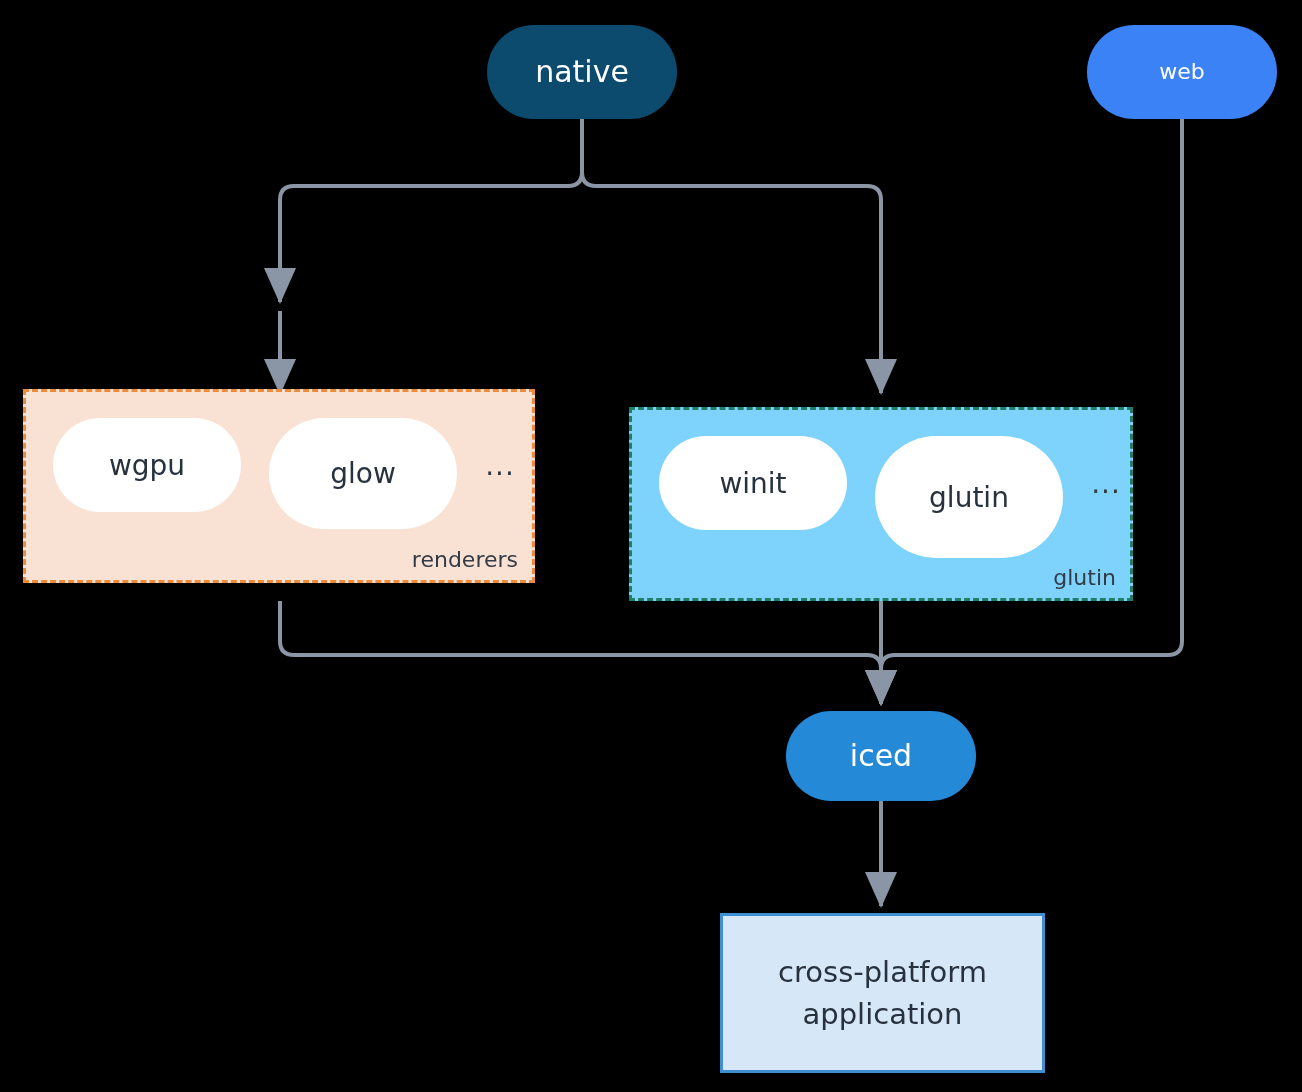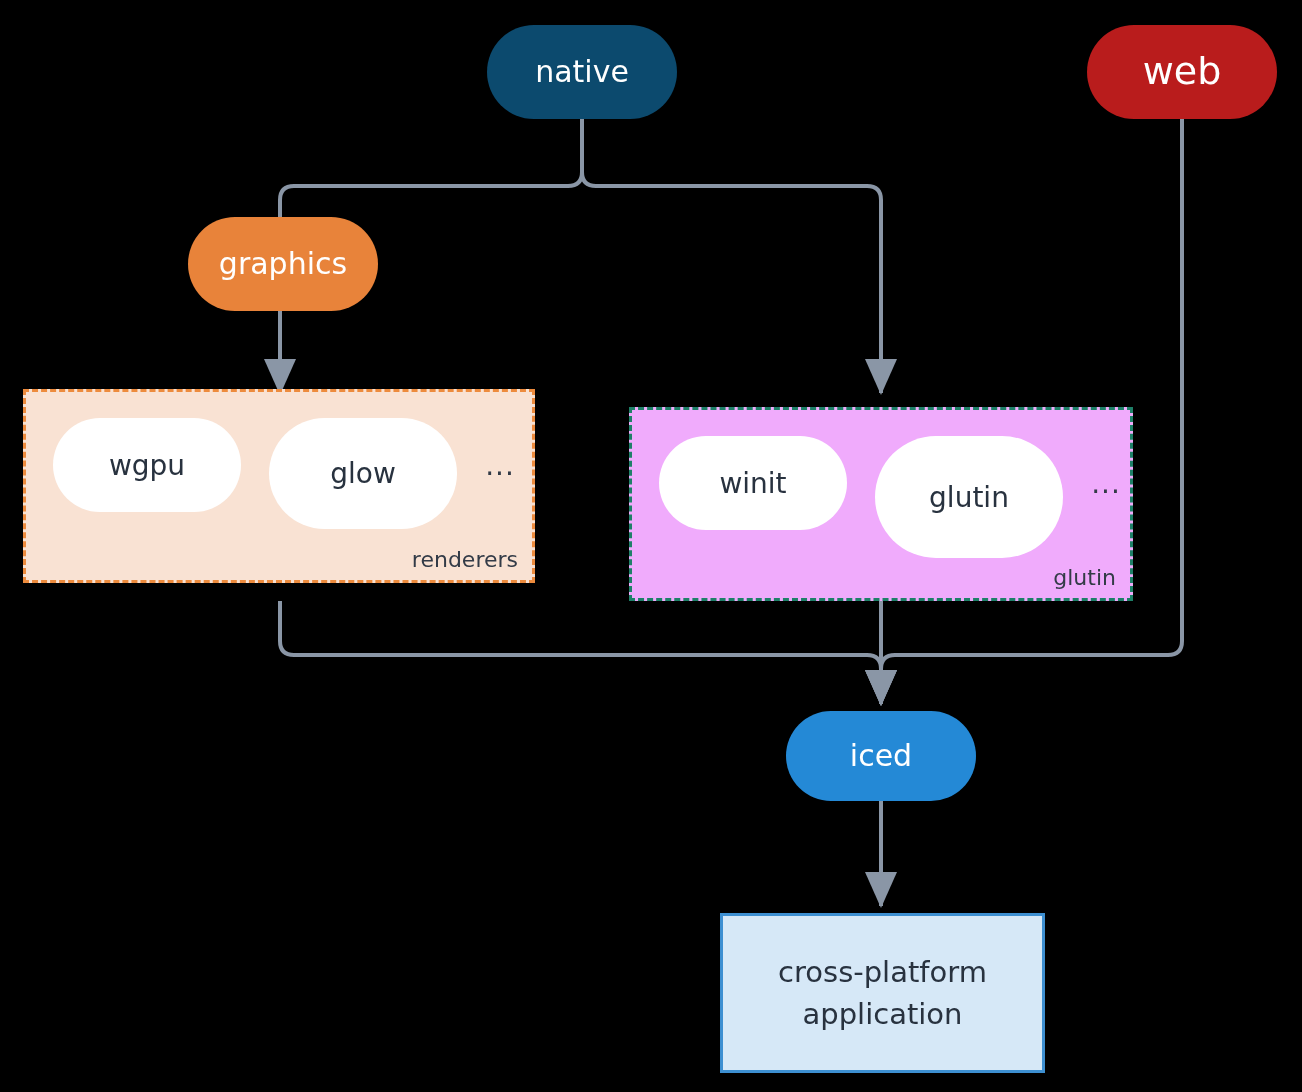--- a/index.html
+++ b/index.html
@@ -40,23 +40,23 @@
     border-radius: 999px;
   }
   .node-native {
     left: 487px; top: 25px; width: 190px; height: 94px;
     background: #0c4a6e;
     color: #FFFFFF;
     font-size: 30px;
   }
   .node-web {
     left: 1087px; top: 25px; width: 190px; height: 94px;
-    background: #b91c1c;
-    color: #FFFFFF;
-    font-size: 38px;
+    background: #3b82f6;
+    color: #FFFFFF;
+    font-size: 22px;
     align-items: center;
   }
   .node-graphics {
     left: 188px; top: 217px; width: 190px; height: 94px;
     background: #E8833A;
     color: #FFFFFF;
     font-size: 30px;
   }
   .node-iced {
     left: 786px; top: 711px; width: 190px; height: 90px;
@@ -69,21 +69,21 @@
     position: absolute;
     box-sizing: border-box;
   }
   .cluster-renderers {
     left: 23px; top: 389px; width: 512px; height: 194px;
     background: #F9E2D3;
     border: 3px dashed #ED8B3D;
   }
   .cluster-shells {
     left: 629px; top: 407px; width: 504px; height: 194px;
-    background: #f0abfc;
+    background: #7dd3fc;
     border: 3px dashed #1E8068;
   }
   .cluster-label {
     position: absolute;
     right: 14px;
     bottom: 8px;
     font-size: 22px;
     color: #333B47;
     margin-top: 15px;
   }
@@ -158,23 +158,20 @@
   </svg>
 
   <div class="node stadium node-native">
     <span>native</span>
   </div>
 
   <div class="node stadium node-web">
     <span>web</span>
   </div>
 
-  <div class="node stadium node-graphics">
-    <span>graphics</span>
-  </div>
 
   <div class="cluster cluster-renderers">
     <div class="leaf leaf-wgpu">
       <span>wgpu</span>
     </div>
     <div class="leaf leaf-glow">
       <span>glow</span>
     </div>
     <div class="ellipsis ellipsis-renderers">...</div>
     <div class="cluster-label">renderers</div>

